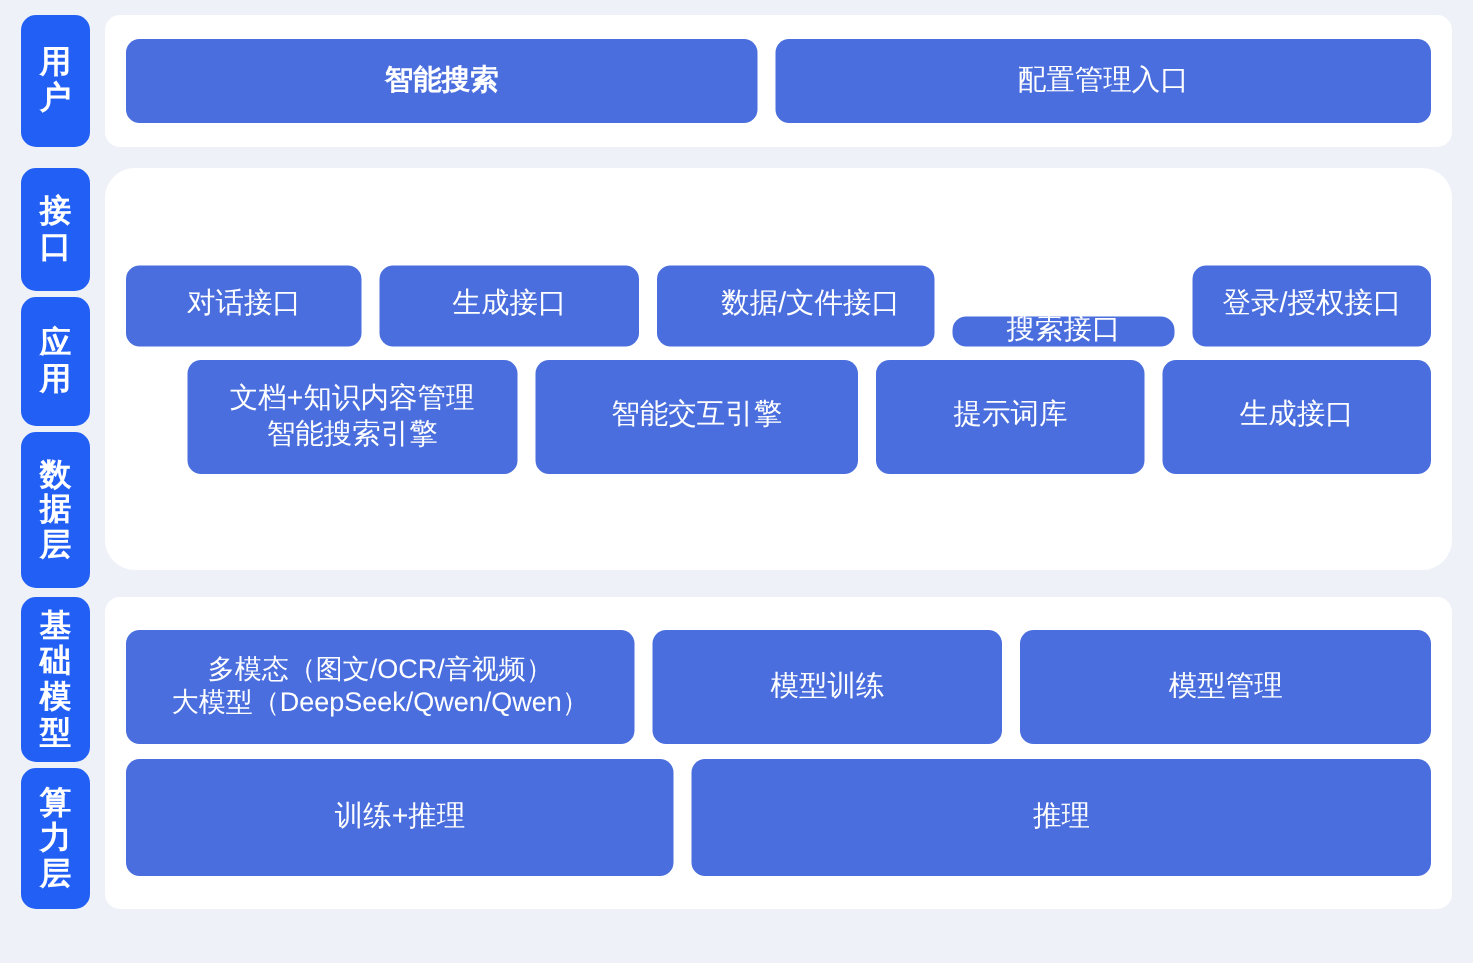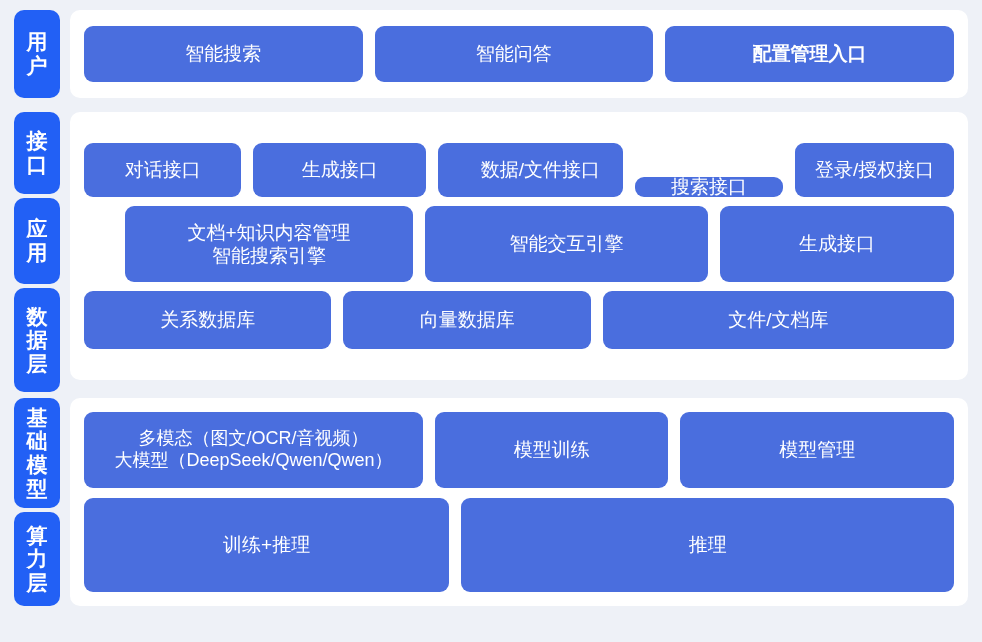--- a/index.html
+++ b/index.html
@@ -71,58 +71,58 @@
   .panel {
     flex: 1 1 auto;
     background: #ffffff;
     border-radius: 10px;
     box-sizing: border-box;
     display: flex;
     flex-direction: column;
     justify-content: center;
   }
   .panel-users  { padding: 10px 14px; }
-  .panel-middle { padding: 10px 14px; gap: 9px; }
+  .panel-middle { padding: 10px 14px; gap: 9px; border-radius: 20px; }
   .panel-bottom { padding: 13px 14px; gap: 10px; }
 
   
   .row {
     display: flex;
     gap: 12px;
     align-items: stretch;
   }
   .row-users    { height: 56px; }
   .row-iface    { height: 54px; }
   .row-app      { height: 76px; }
   .row-data     { height: 58px; }
   .row-model    { height: 76px; }
-  .row-compute  { height: 94px; }
+  .row-compute  { height: 78px; }
 
   .box {
     background: #4a6ede;
     color: #ffffff;
     border-radius: 9px;
     display: flex;
     align-items: center;
     justify-content: center;
     text-align: center;
     font-size: 19px;
     line-height: 1.28;
     box-sizing: border-box;
     padding: 2px 6px;
     flex: 1 1 0;
     user-select: none;
   }
   .box .line { display: block; white-space: nowrap; }
   .box-multiline { line-height: 1.22; }
 
   
-  .w-search      { flex: 1.02 1 0; }
+  .w-search      { flex: 1.02 1 0; font-weight: bold; }
   .w-qa          { flex: 1.02 1 0; }
-  .w-config      { flex: 1.06 1 0; font-weight: bold; }
+  .w-config      { flex: 1.06 1 0; }
 
   .w-dialog      { flex: 1.02 1 0; }
   .w-generate    { flex: 1.13 1 0; }
   .w-datafile    { flex: 1.07 1 0; padding-left: 26px; }
   .w-searchapi   { flex: 0.96 1 0; margin-top: 34px; }
   .w-auth        { flex: 1.03 1 0; }
 
   .w-doc         { flex: 1.07 1 0; margin-left: 41px; }
   .w-interact    { flex: 1.05 1 0; }
   .w-prompt      { flex: 0.86 1 0; }
@@ -148,23 +148,20 @@
     <div class="tab-col">
       <div class="vtab vtab-users">
         <span>用</span>
         <span>户</span>
       </div>
     </div>
     <div class="panel panel-users">
       <div class="row row-users">
         <div class="box w-search">
           <span class="line">智能搜索</span>
-        </div>
-        <div class="box w-qa">
-          <span class="line">智能问答</span>
         </div>
         <div class="box w-config">
           <span class="line">配置管理入口</span>
         </div>
       </div>
     </div>
   </div>
 
   <div class="section section-middle">
     <div class="tab-col">
@@ -206,36 +203,28 @@
       <div class="row row-app">
         <div class="box box-multiline w-doc">
           <div>
             <span class="line">文档+知识内容管理</span>
             <span class="line">智能搜索引擎</span>
           </div>
         </div>
         <div class="box w-interact">
           <span class="line">智能交互引擎</span>
         </div>
+        <div class="box w-prompt">
+          <span class="line">提示词库</span>
+        </div>
         <div class="box w-authmgmt">
           <span class="line">生成接口</span>
         </div>
       </div>
 
-      <div class="row row-data">
-        <div class="box w-rel">
-          <span class="line">关系数据库</span>
-        </div>
-        <div class="box w-vec">
-          <span class="line">向量数据库</span>
-        </div>
-        <div class="box w-filedb">
-          <span class="line">文件/文档库</span>
-        </div>
-      </div>
 
     </div>
   </div>
 
   <div class="section section-bottom">
     <div class="tab-col">
       <div class="vtab vtab-model">
         <span>基</span>
         <span>础</span>
         <span>模</span>

